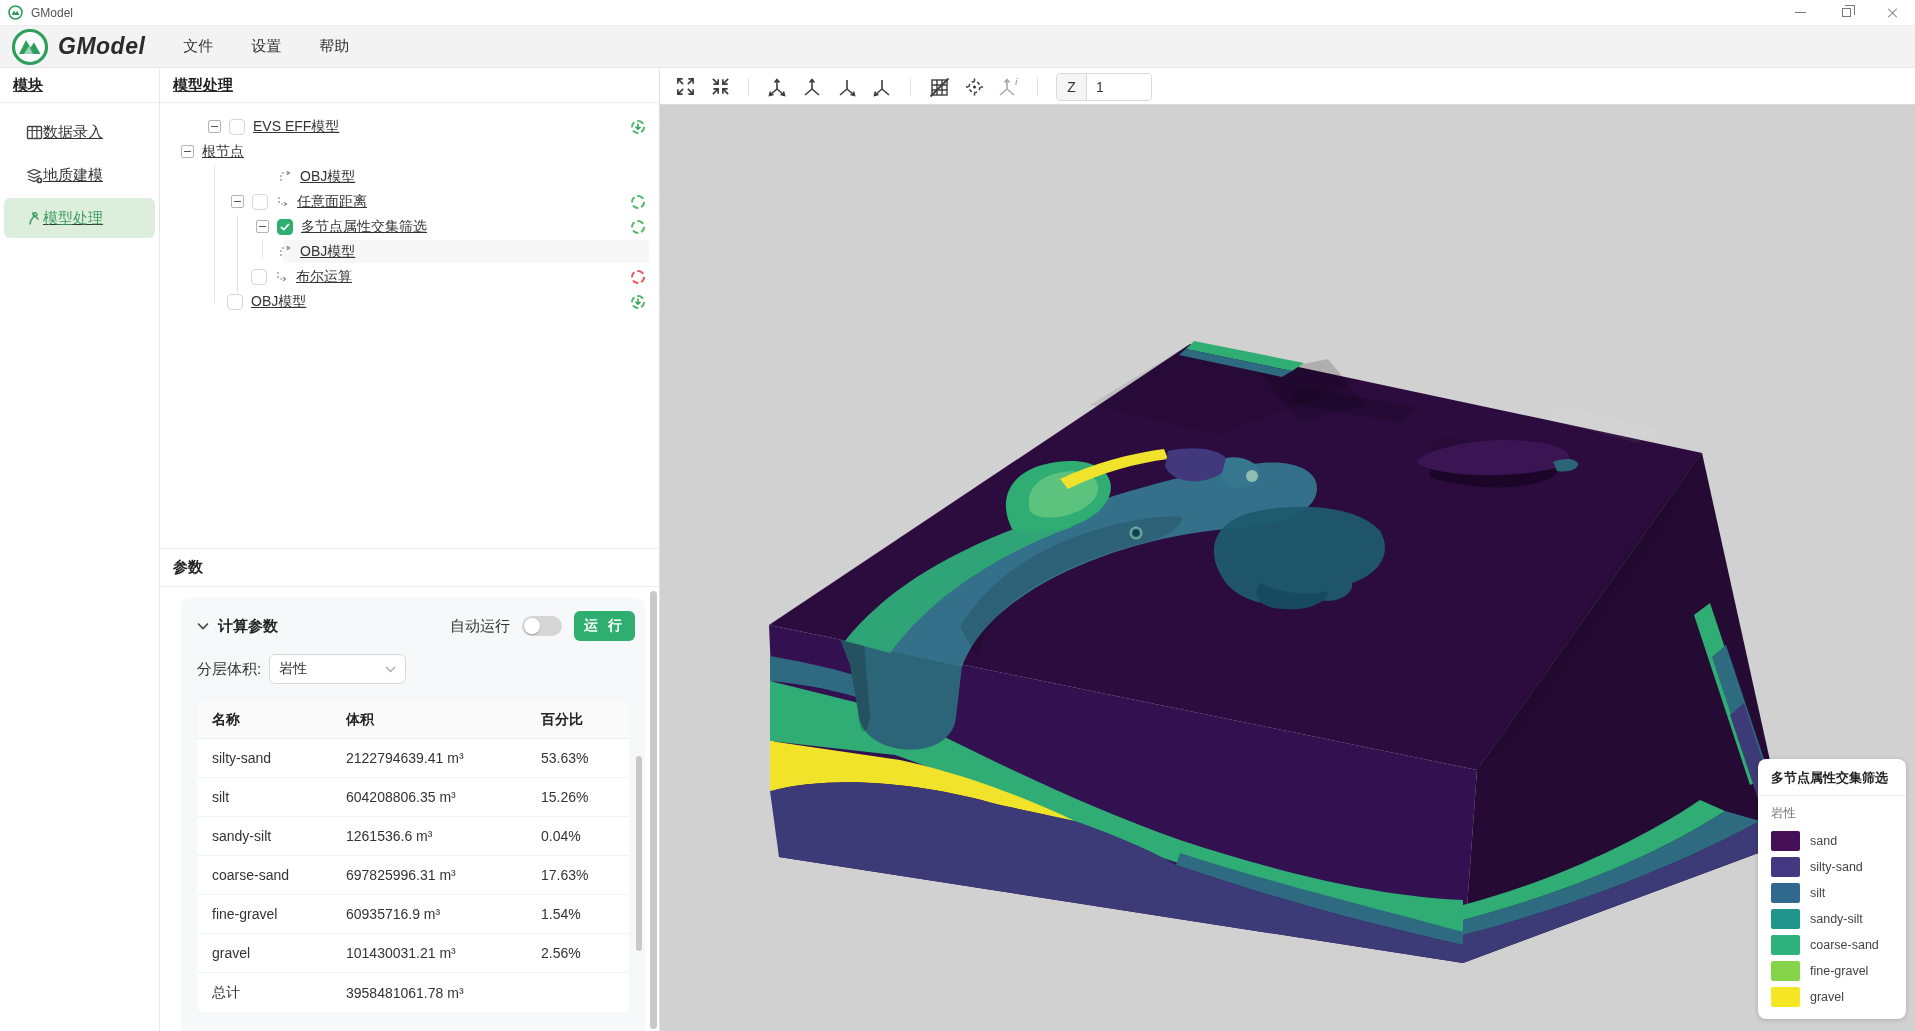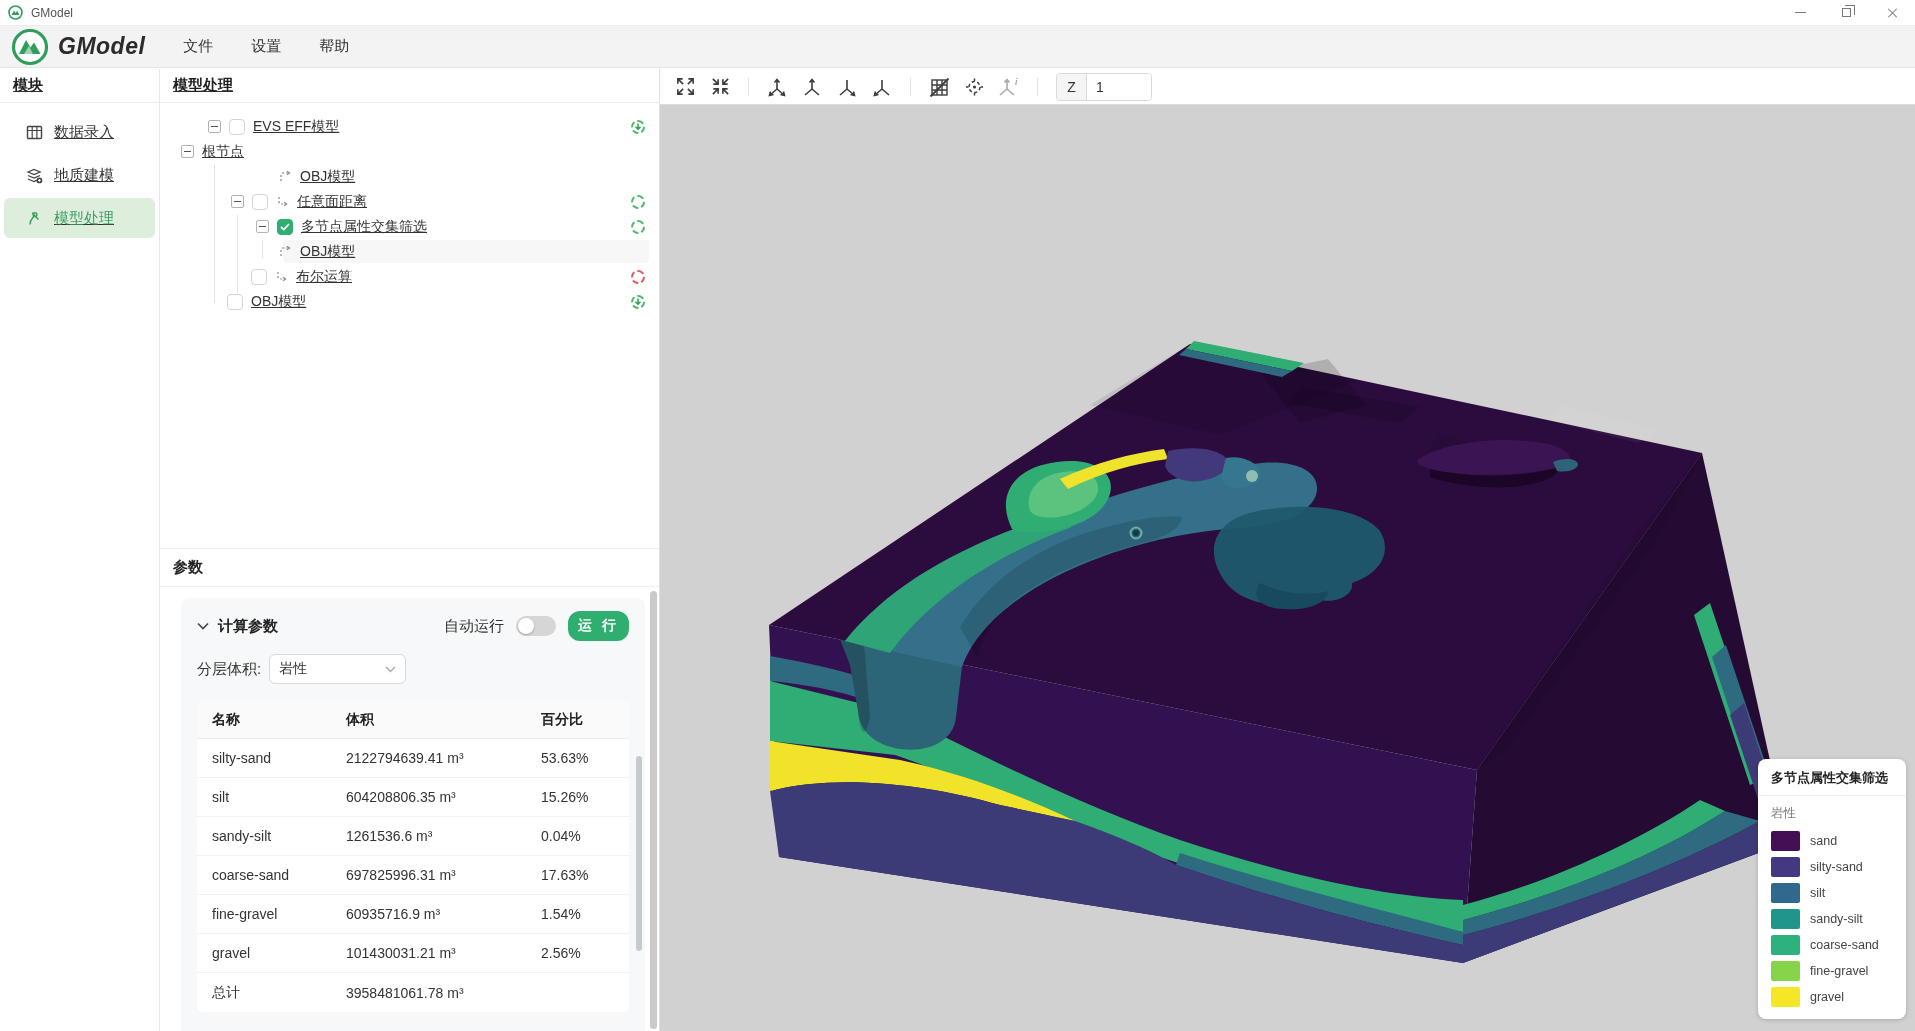--- a/index.html
+++ b/index.html
@@ -28,21 +28,21 @@
   
   .body-grid { position:absolute; top:69px; left:0; right:0; bottom:0; display:flex;text-decoration:underline; }
   .sidebar { width:160px; background:#fff; border-right:1px solid #e8e8e8; }
   .middle-panel { width:500px; background:#fff; border-right:1px solid #e0e0e0; position:relative; overflow:hidden; }
   .viewport { flex:1; position:relative; background:#fff; }
 
   .panel-header { height:34px; border-bottom:1px solid #ececec; display:flex; align-items:center; padding-left:13px; font-size:15px; font-weight:bold; color:#222; }
 
   
   .side-items { padding-top:6px; }
-  .side-item { height:40px; margin:3px 4px 0 4px; border-radius:6px; display:flex; align-items:center; padding-left:22px; gap:11px; font-size:15px; color:#333; cursor:pointer; }
+  .side-item { height:40px; margin:3px 4px 0 4px; border-radius:6px; display:flex; align-items:center; padding-left:22px; font-size:15px; color:#333; cursor:pointer; }
   .side-item svg { flex:0 0 auto; }
   .side-item.active { background:#ddeedd; color:#3f9e63; }
 
   
   .tree { position:relative; padding-top:11px; }
   .trow { position:relative; height:25px; display:flex; align-items:center; gap:8px; font-size:14px; color:#333; }
   .row-hl { position:absolute; top:1px; bottom:1px; right:10px; border-radius:3px; z-index:0; }
   .trow > * { z-index:1; }
   .expander { width:13px; height:13px; border:1px solid #b3b3b3; border-radius:2px; background:#fff; display:flex; align-items:center; justify-content:center; flex:0 0 auto; cursor:pointer; }
   .expander i { display:block; width:7px; height:1px; background:#555; }
@@ -52,28 +52,28 @@
   .status { position:absolute; right:14px; width:14px; height:14px; border-radius:50%; border:2px dashed #4cb86a; display:flex; align-items:center; justify-content:center; }
   .status.error { border-color:#e4575f; }
   .status svg { display:block; }
   .guide { position:absolute; width:1px; background:#e3e3e3; }
 
   
   .params-div1 { position:absolute; left:0; right:0; top:479px; height:1px; background:#efefef; }
   .params-title { position:absolute; left:13px; top:489px; font-size:15px; font-weight:bold; color:#222; }
   .params-div2 { position:absolute; left:0; right:0; top:517px; height:1px; background:#efefef; }
   .params-card { position:absolute; left:21px; top:529px; width:464px; height:470px; background:#f7f8f9; border-radius:8px; }
-  .group-row { position:absolute; left:16px; right:16px; top:13px; height:30px; display:flex; align-items:center; }
+  .group-row { position:absolute; left:16px; right:10px; top:13px; height:30px; display:flex; align-items:center; }
   .chev { margin-right:9px; }
   .group-title { font-size:15px; font-weight:bold; color:#222; }
   .group-right { margin-left:auto; display:flex; align-items:center; gap:12px; }
   .autorun-label { font-size:15px; color:#333; }
   .toggle { width:40px; height:20px; border-radius:10px; background:#d6d6d6; position:relative; cursor:pointer; }
   .toggle .knob { position:absolute; left:2px; top:2px; width:16px; height:16px; border-radius:50%; background:#fff; box-shadow:0 1px 2px rgba(0,0,0,.25); }
-  .run-btn { min-width:54px; height:30px; background:#2eaf70; color:#fff; border:none; border-radius:12px; font-size:14px; font-weight:bold; letter-spacing:3px; padding:0 10px; cursor:pointer; font-family:inherit; }
+  .run-btn { min-width:54px; height:30px; background:#2eaf70; color:#fff; border:none; border-radius:6px; font-size:14px; font-weight:bold; letter-spacing:3px; padding:0 10px; cursor:pointer; font-family:inherit; }
   .select-row { position:absolute; left:16px; top:56px; height:30px; display:flex; align-items:center; gap:8px; }
   .select-label { font-size:15px; color:#333; }
   .dropdown { width:137px; height:30px; background:#fff; border:1px solid #d9d9d9; border-radius:6px; display:flex; align-items:center; padding:0 9px; font-size:14px; color:#333; cursor:pointer; }
   .dropdown .dd-chev { margin-left:auto; }
 
   .vtable { position:absolute; left:16px; right:16px; top:103px; background:#fff; border-radius:6px; overflow:hidden; }
   .vt-row { display:grid; grid-template-columns:134px 195px 1fr; align-items:center; height:39px; border-bottom:1px solid #f1f2f4; }
   .vt-row > span { padding-left:15px; font-size:14px; color:#333; }
   .vt-head { height:38px; background:#fafafa; border-bottom:1px solid #ebedef; }
   .vt-head > span { font-weight:bold; color:#222; }

